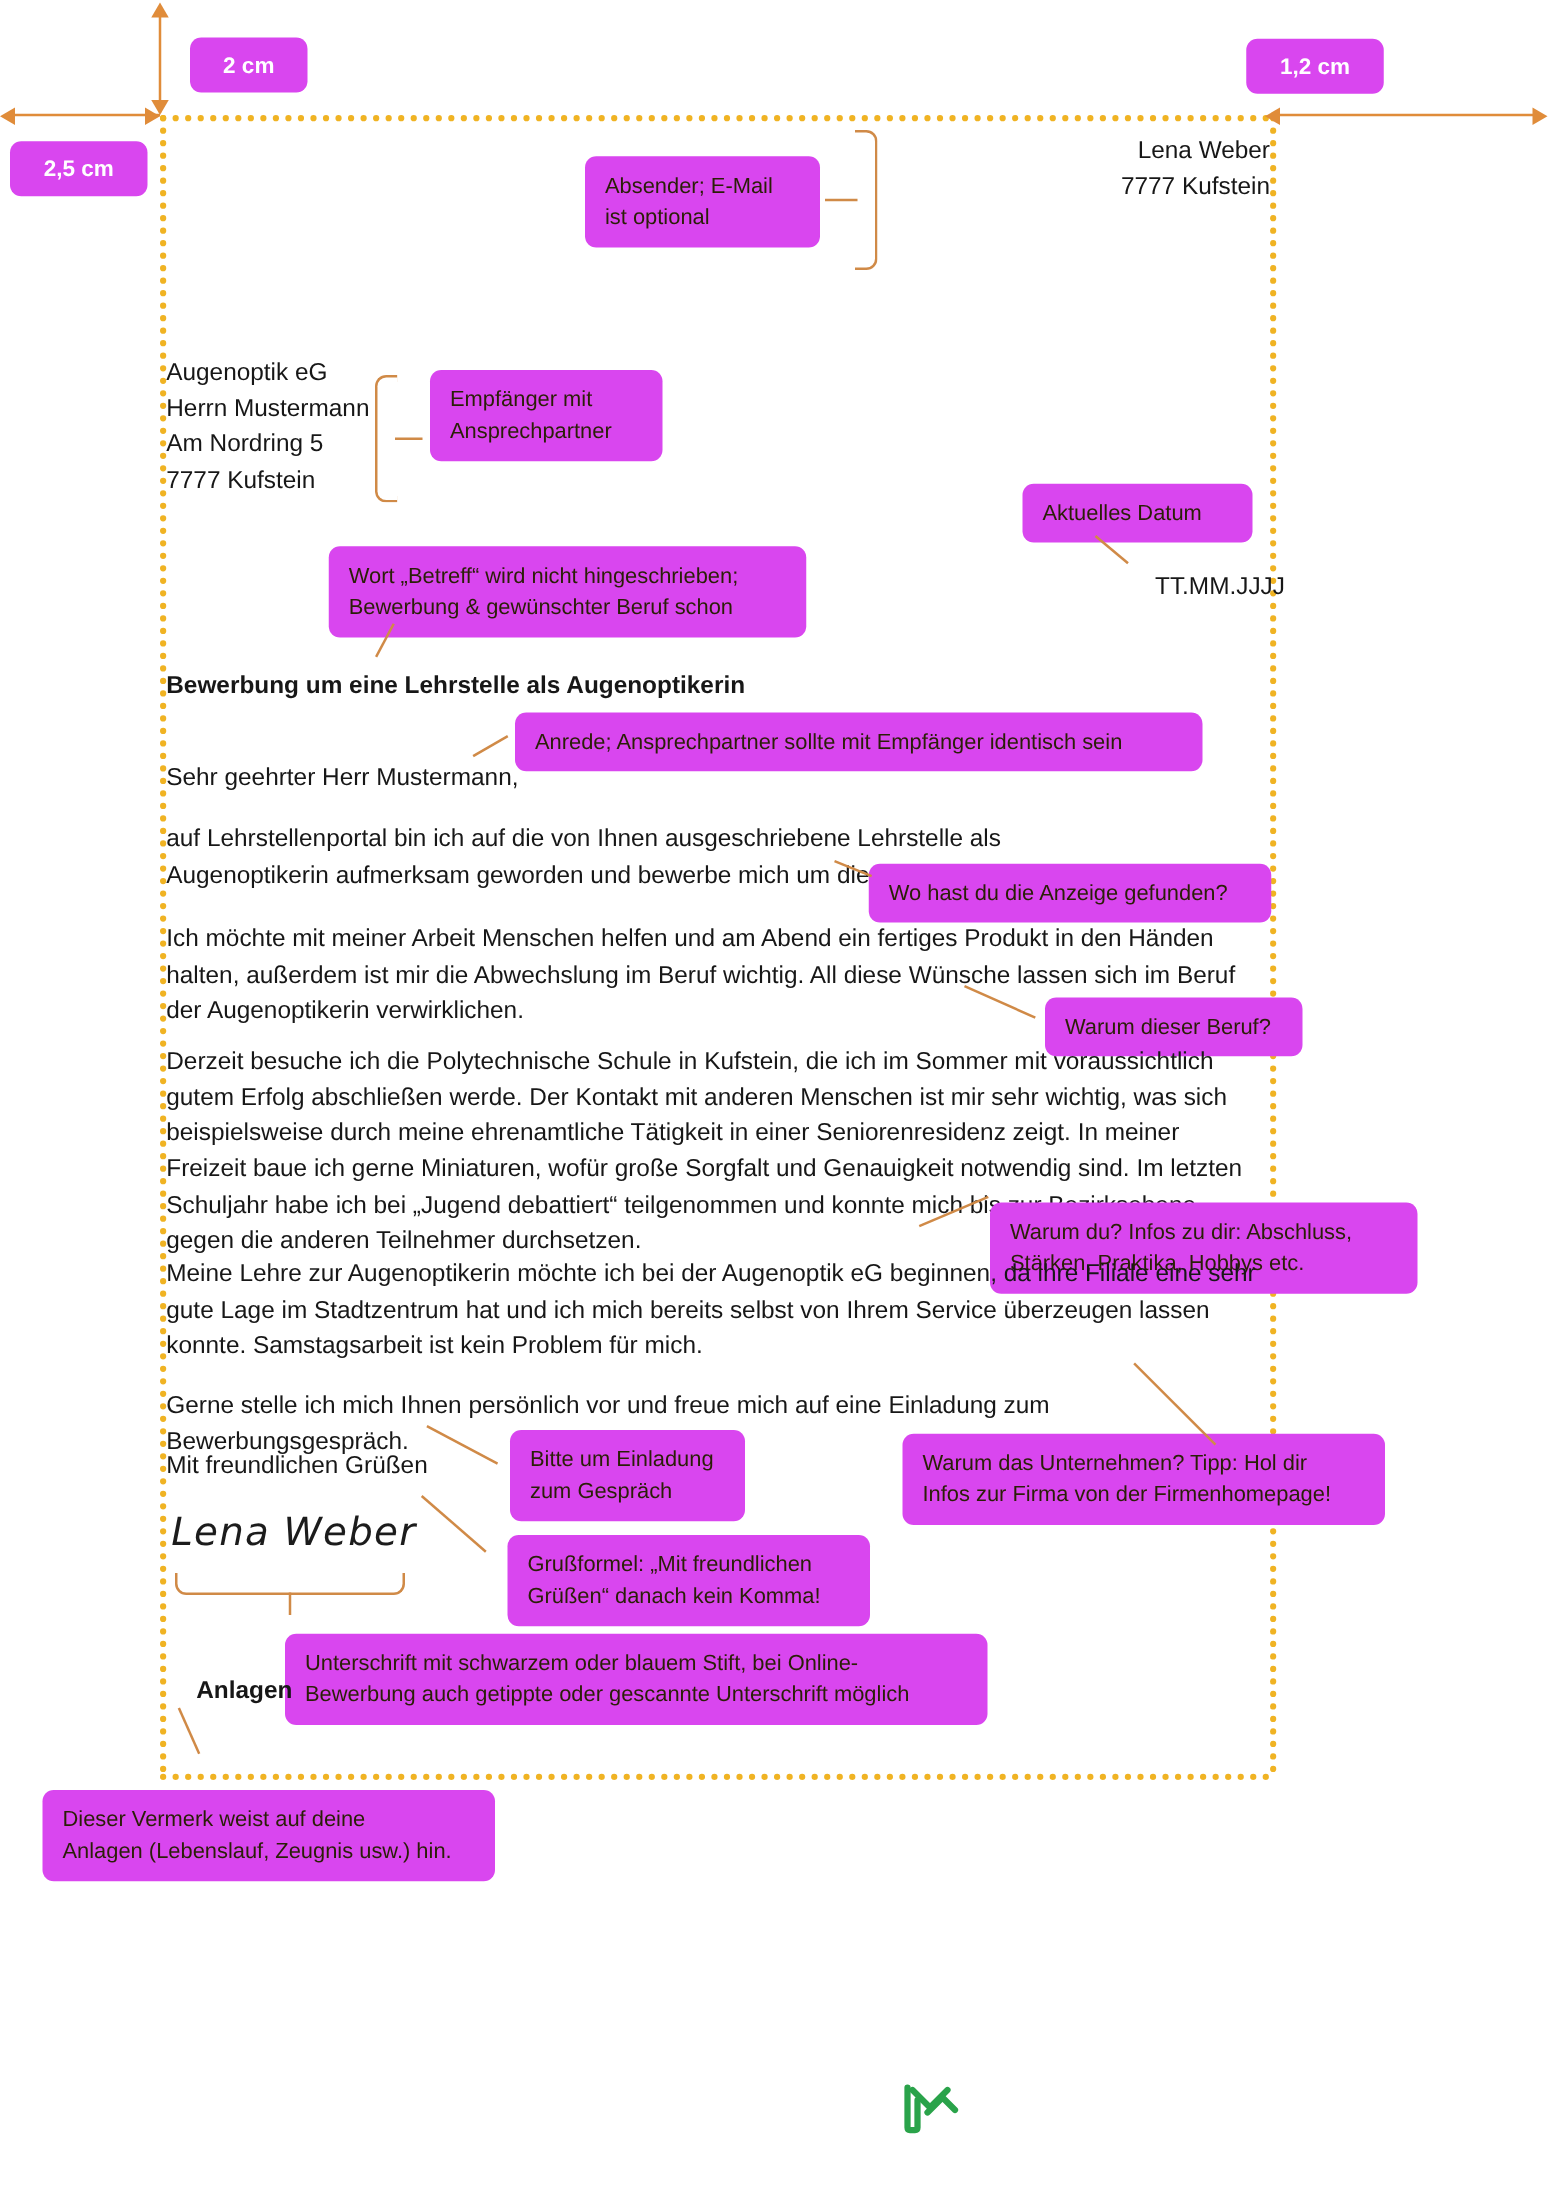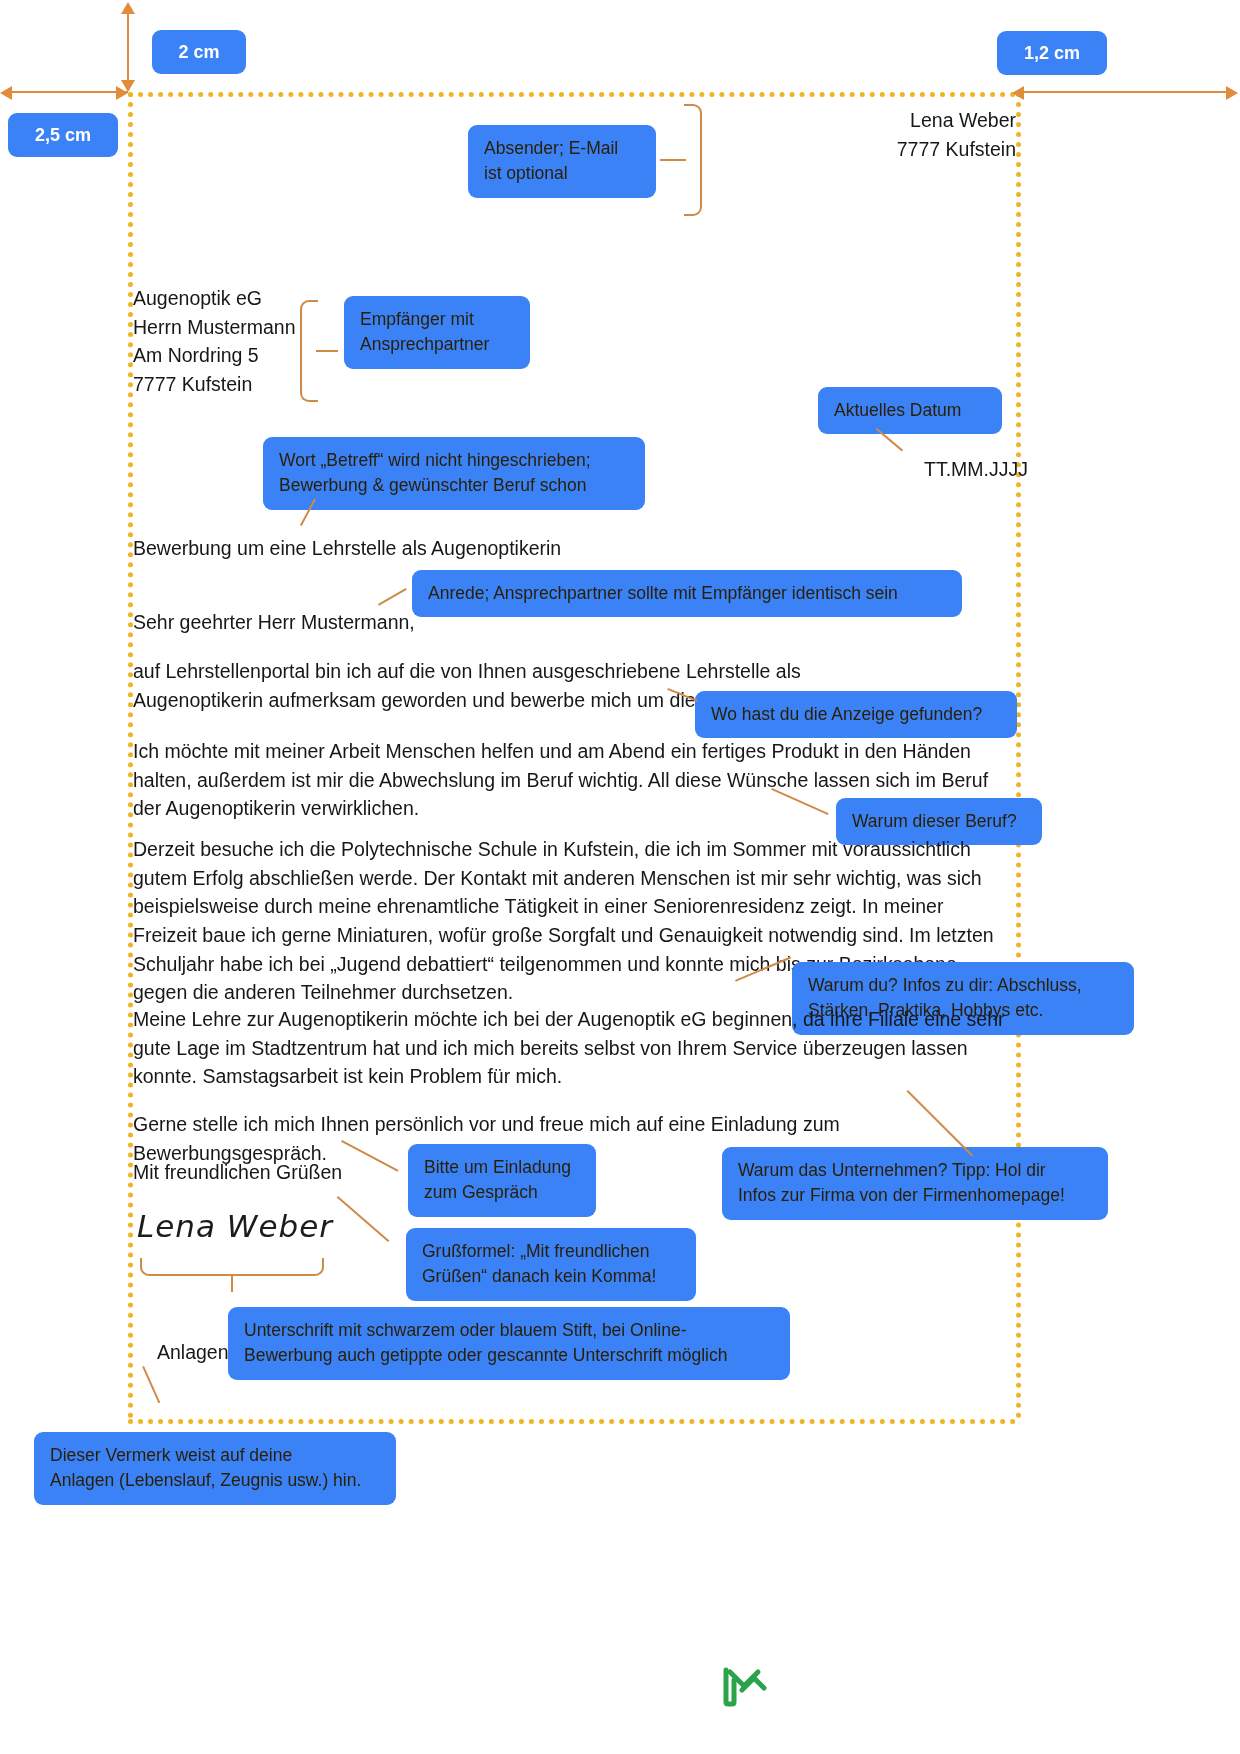--- a/index.html
+++ b/index.html
@@ -44,21 +44,21 @@
   }
   .arrow-head {
     position: absolute;
     width: 0;
     height: 0;
   }
 
   
   .callout {
     position: absolute;
-    background: #3b82f6;
+    background: #d946ef;
     border-radius: 9px;
     color: #2a1f06;
     font-size: 17.5px;
     line-height: 1.45;
     padding: 11px 16px;
     box-sizing: border-box;
     white-space: pre-line;
   }
   .callout.white {
     color: #ffffff;
@@ -104,21 +104,21 @@
   .letter-text {
     position: absolute;
     font-size: 19.5px;
     line-height: 1.47;
     color: #171717;
   }
   .sender {
     text-align: right;
   }
   .bold {
-    font-weight: normal;
+    font-weight: bold;
   }
   .signature {
     position: absolute;
     font-family: "DejaVu Sans", sans-serif;
     font-size: 31px;
     font-style: italic;
     color: #1c1c1c;
     letter-spacing: 1px;
   }
 

